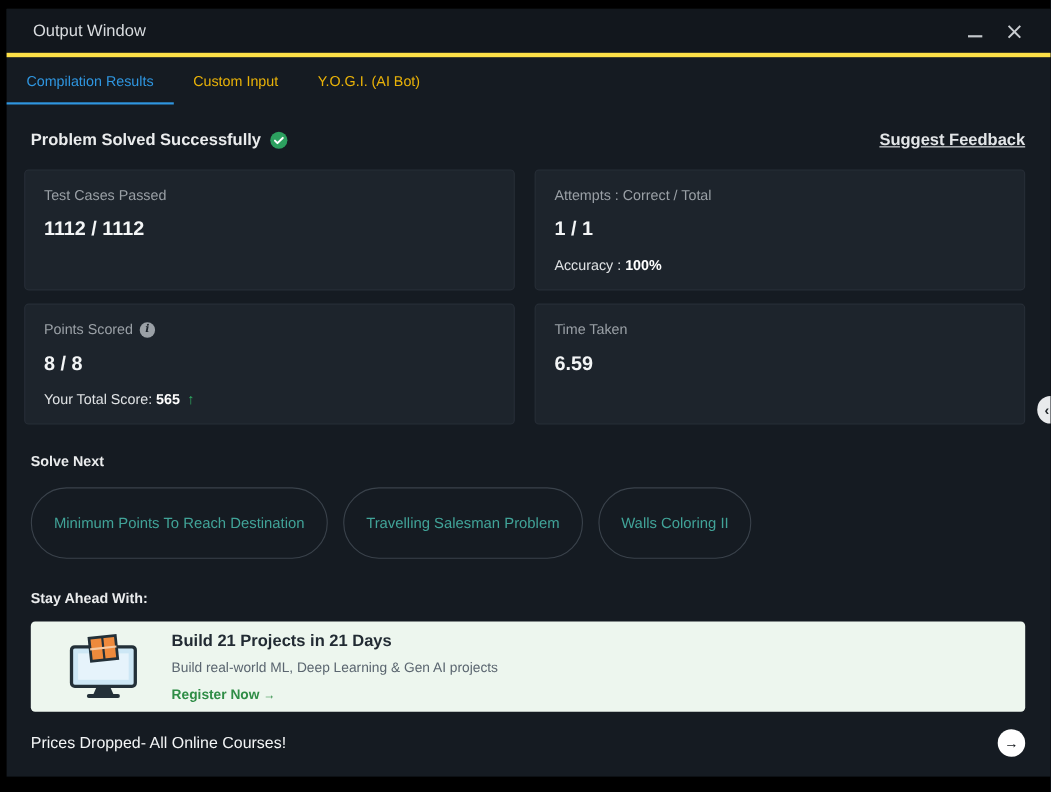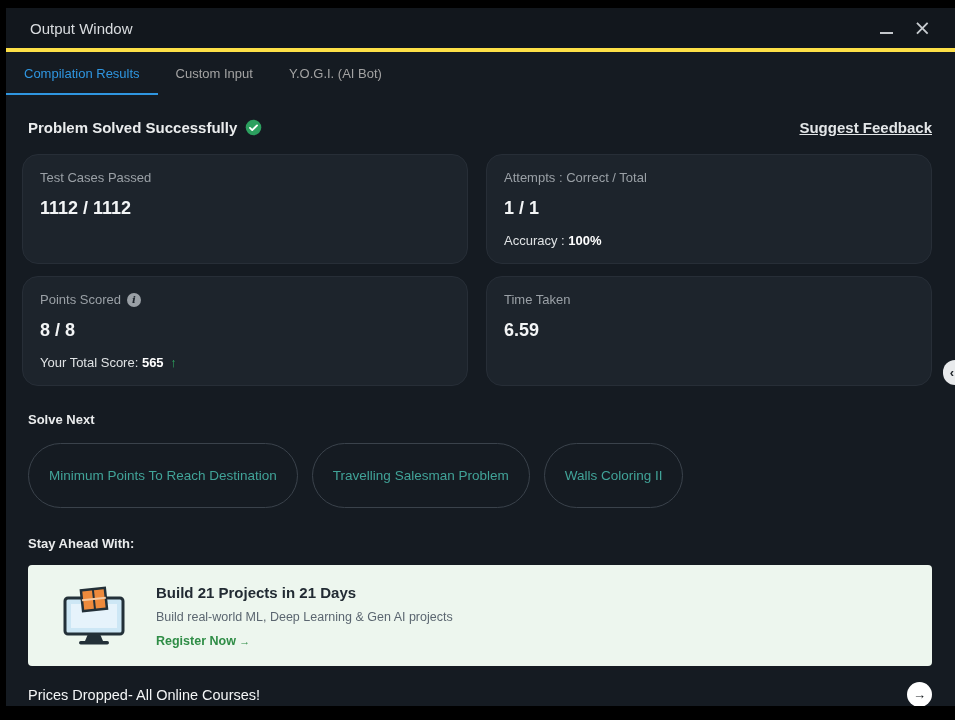--- a/index.html
+++ b/index.html
@@ -31,38 +31,38 @@
   }
   .titlebar-title { color: #d9dcdf; font-size: 15px; }
   .win-controls { display: flex; align-items: flex-end; gap: 20px; }
   .minimize-icon { width: 13px; height: 2px; background: #c3c7cb; margin-bottom: 3px; cursor: pointer; }
   .close-icon { color: #c9cdd1; font-size: 21px; line-height: 18px; cursor: pointer; font-family: "DejaVu Sans", sans-serif; }
   
   .tabs { display: flex; flex: 0 0 auto; }
   .tab {
     background: transparent; border: none;
     padding: 14px 18px 12px 18px;
-    font-size: 13px; color: #a3a3a3;
+    font-size: 13px; color: #eab308;
     font-family: inherit; cursor: pointer;
     border-bottom: 2px solid transparent;
   }
   .tab.active { color: #2f96e0; font-weight: normal; border-bottom-color: #2f96e0; }
   
   .content { flex: 1; padding: 24px 23px 0 16px; overflow: hidden; }
   .status-row { display: flex; justify-content: space-between; align-items: center; padding-left: 6px; }
   .status-left { display: flex; align-items: flex-end; gap: 8px; }
   .status-title { color: #eaeced; font-size: 15px; font-weight: bold; }
   .check-icon { display: inline-flex; }
   .feedback-link { color: #e3e6e8; font-size: 15px; font-weight: bold; text-decoration: underline; cursor: pointer; }
   
   .cards { display: grid; grid-template-columns: 1fr 1fr; gap: 12px 18px; margin-top: 18px; }
   .card {
     background: #1d242c;
     border: 1px solid #272e37;
-    border-radius: 16px;
+    border-radius: 4px;
     padding: 15px 17px;
     min-height: 102px;
   }
   .card-label { color: #9aa0a6; font-size: 13px; display: flex; align-items: center; gap: 6px; }
   .card-value { color: #f3f5f6; font-size: 18px; font-weight: bold; margin-top: 13px; }
   .card-extra { margin-top: 14px; font-size: 13px; color: #dfe2e4; }
   .card-extra .bold-val { color: #ffffff; font-weight: bold; font-size: 13px; }
   .trend-up { color: #2fae63; font-weight: bold; margin-left: 3px; }
   .info-icon {
     width: 14px; height: 14px; border-radius: 50%;
@@ -88,21 +88,21 @@
   
   .stay-title { margin: 28px 0 0 6px; color: #eaeced; font-size: 13px; font-weight: bold; }
   .banner {
     margin: 14px 0 0 6px;
     background: #edf6ee;
     border-radius: 4px;
     display: flex;
     align-items: center;
     gap: 30px;
     padding: 16px 24px 16px 34px;
-    height: 101px;
+    height: 82px;
   }
   .banner-icon { flex: 0 0 auto; display: flex; }
   .b-title { font-size: 15px; font-weight: bold; color: #222b33; }
   .b-sub { margin-top: 9px; font-size: 12.5px; color: #5b6670; }
   .b-cta { margin-top: 10px; font-size: 12.5px; color: #2f8d46; font-weight: bold; cursor: pointer; }
   .b-cta .cta-arrow { font-size: 11px; }
   
   .footer-row { margin: 16px 0 0 6px; display: flex; align-items: center; justify-content: space-between; }
   .footer-text { color: #f3f5f6; font-size: 14.5px; }
   .footer-arrow-btn {

